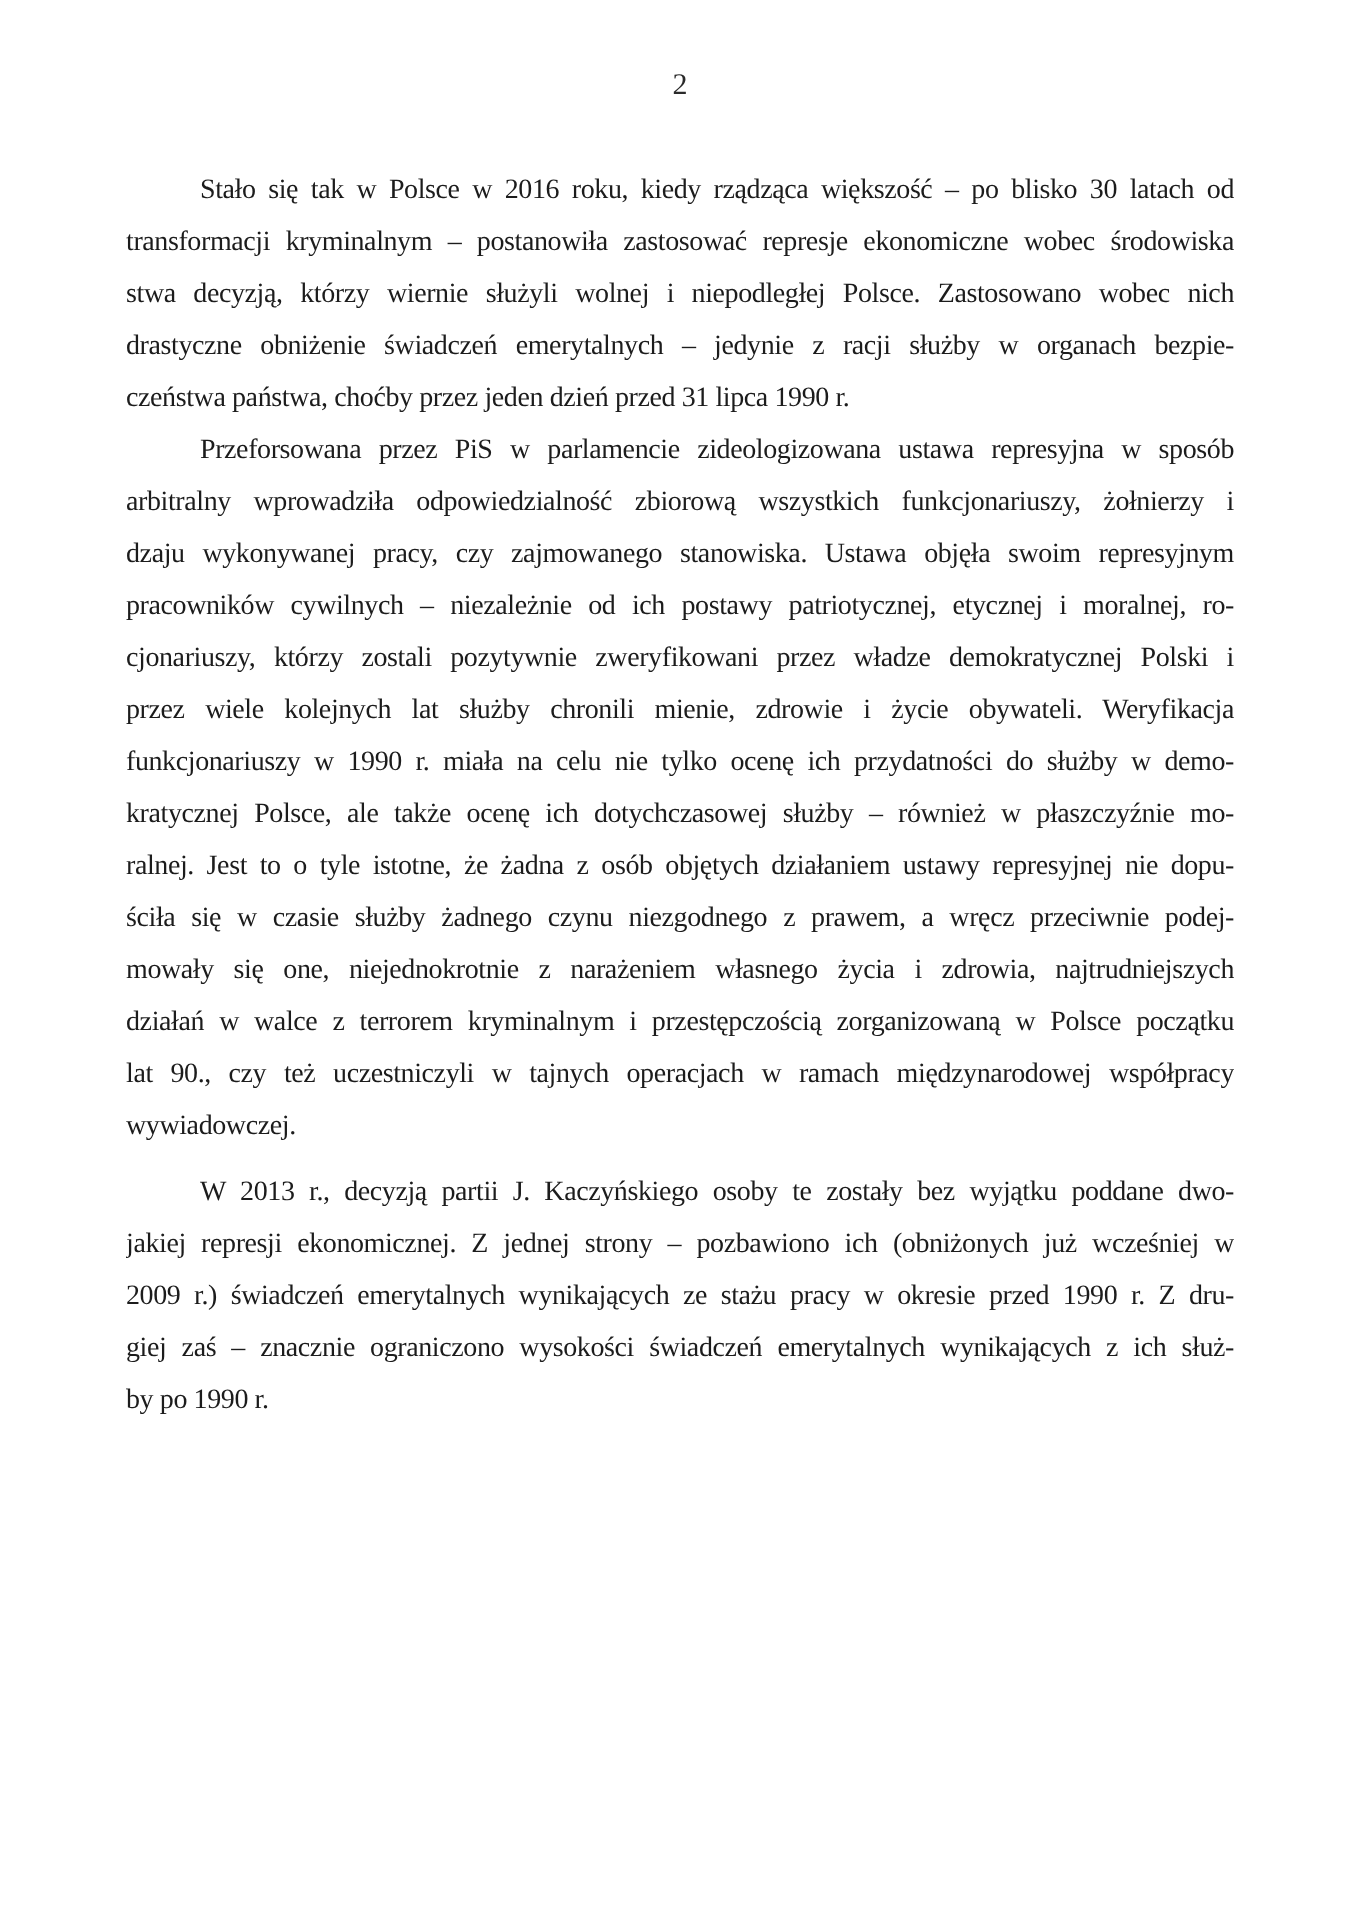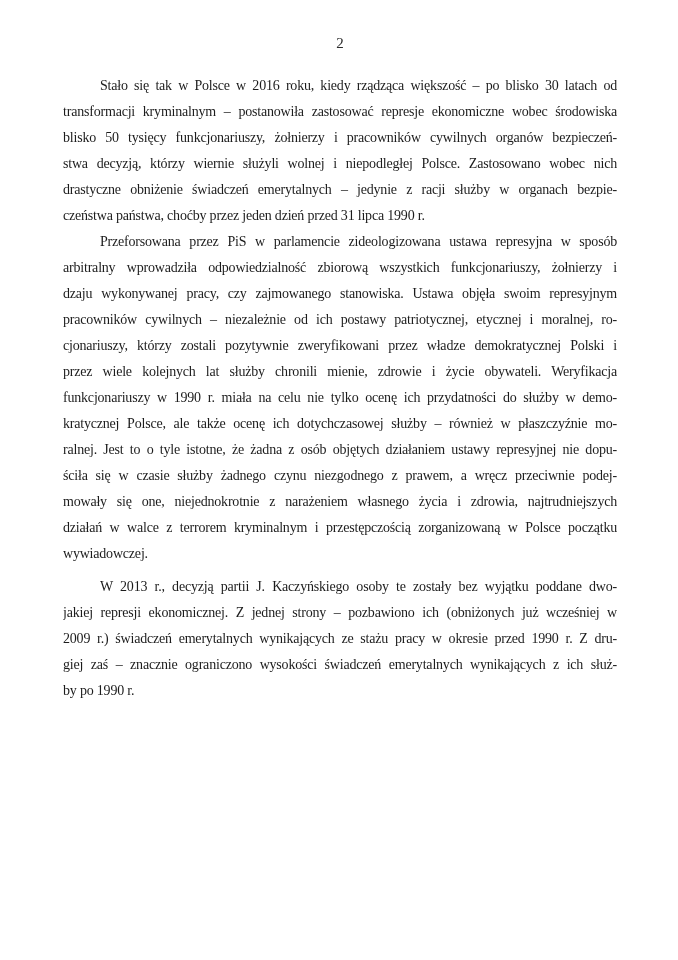--- a/index.html
+++ b/index.html
@@ -19,21 +19,21 @@
     overflow: hidden;
   }
   .page-number {
     height: 27px;
     line-height: 27px;
     text-align: center;
     font-size: 15px;
     color: #2a2a2a;
   }
   .body-text {
-    margin-top: 16px;
+    margin-top: 26px;
   }
   .para {
     margin: 0;
     padding: 0;
   }
   .para + .para.gap-before {
     margin-top: 7px;
   }
   .line {
     height: 26px;
@@ -54,38 +54,38 @@
 </style>
 </head>
 <body>
 
 <div class="page">
   <div class="page-number">2</div>
   <div class="body-text">
     <div class="para">
         <div class="line">Stało się tak w Polsce w 2016 roku, kiedy rządząca większość – po blisko 30 latach od</div>
         <div class="line">transformacji kryminalnym – postanowiła zastosować represje ekonomiczne wobec środowiska</div>
-        <div class="line">blisko 50 tysięcy funkcjonariuszy, żołnierzy i pracowników cywilnych organów bezpieczeń-</div>
         <div class="line">stwa decyzją, którzy wiernie służyli wolnej i niepodległej Polsce. Zastosowano wobec nich</div>
         <div class="line">drastyczne obniżenie świadczeń emerytalnych – jedynie z racji służby w organach bezpie-</div>
         <div class="line last">czeństwa państwa, choćby przez jeden dzień przed 31 lipca 1990 r.</div>
       </div>
     <div class="para">
         <div class="line">Przeforsowana przez PiS w parlamencie zideologizowana ustawa represyjna w sposób</div>
         <div class="line">arbitralny wprowadziła odpowiedzialność zbiorową wszystkich funkcjonariuszy, żołnierzy i</div>
         <div class="line">dzaju wykonywanej pracy, czy zajmowanego stanowiska. Ustawa objęła swoim represyjnym</div>
         <div class="line">pracowników cywilnych – niezależnie od ich postawy patriotycznej, etycznej i moralnej, ro-</div>
         <div class="line">cjonariuszy, którzy zostali pozytywnie zweryfikowani przez władze demokratycznej Polski i</div>
         <div class="line">przez wiele kolejnych lat służby chronili mienie, zdrowie i życie obywateli. Weryfikacja</div>
         <div class="line">funkcjonariuszy w 1990 r. miała na celu nie tylko ocenę ich przydatności do służby w demo-</div>
         <div class="line">kratycznej Polsce, ale także ocenę ich dotychczasowej służby – również w płaszczyźnie mo-</div>
         <div class="line">ralnej. Jest to o tyle istotne, że żadna z osób objętych działaniem ustawy represyjnej nie dopu-</div>
         <div class="line">ściła się w czasie służby żadnego czynu niezgodnego z prawem, a wręcz przeciwnie podej-</div>
         <div class="line">mowały się one, niejednokrotnie z narażeniem własnego życia i zdrowia, najtrudniejszych</div>
         <div class="line">działań w walce z terrorem kryminalnym i przestępczością zorganizowaną w Polsce początku</div>
+        <div class="line">lat 90., czy też uczestniczyli w tajnych operacjach w ramach międzynarodowej współpracy</div>
         <div class="line last">wywiadowczej.</div>
       </div>
     <div class="para gap-before">
         <div class="line">W 2013 r., decyzją partii J. Kaczyńskiego osoby te zostały bez wyjątku poddane dwo-</div>
         <div class="line">jakiej represji ekonomicznej. Z jednej strony – pozbawiono ich (obniżonych już wcześniej w</div>
         <div class="line">2009 r.) świadczeń emerytalnych wynikających ze stażu pracy w okresie przed 1990 r. Z dru-</div>
         <div class="line">giej zaś – znacznie ograniczono wysokości świadczeń emerytalnych wynikających z ich służ-</div>
         <div class="line last">by po 1990 r.</div>
       </div>
   </div>

